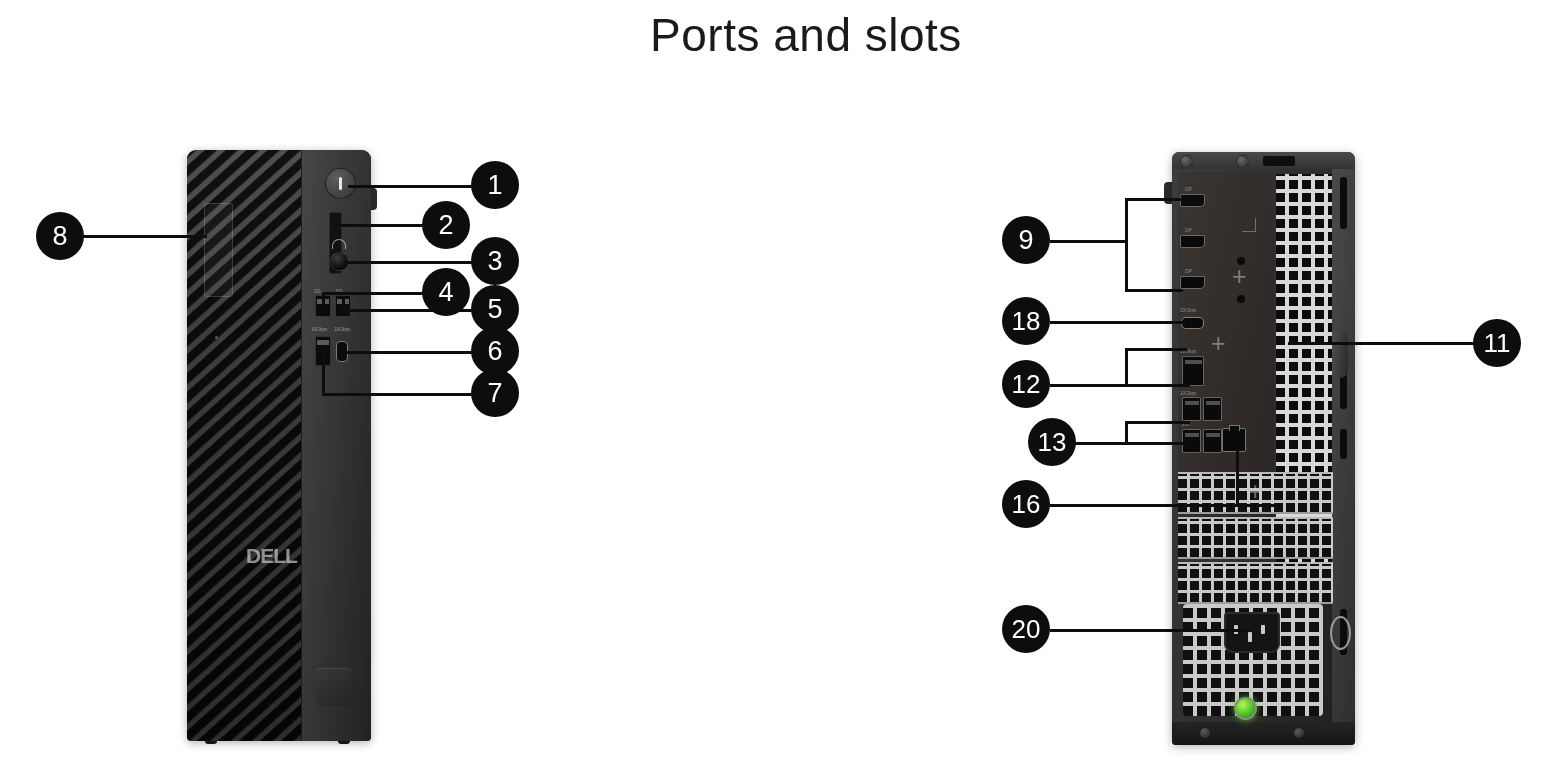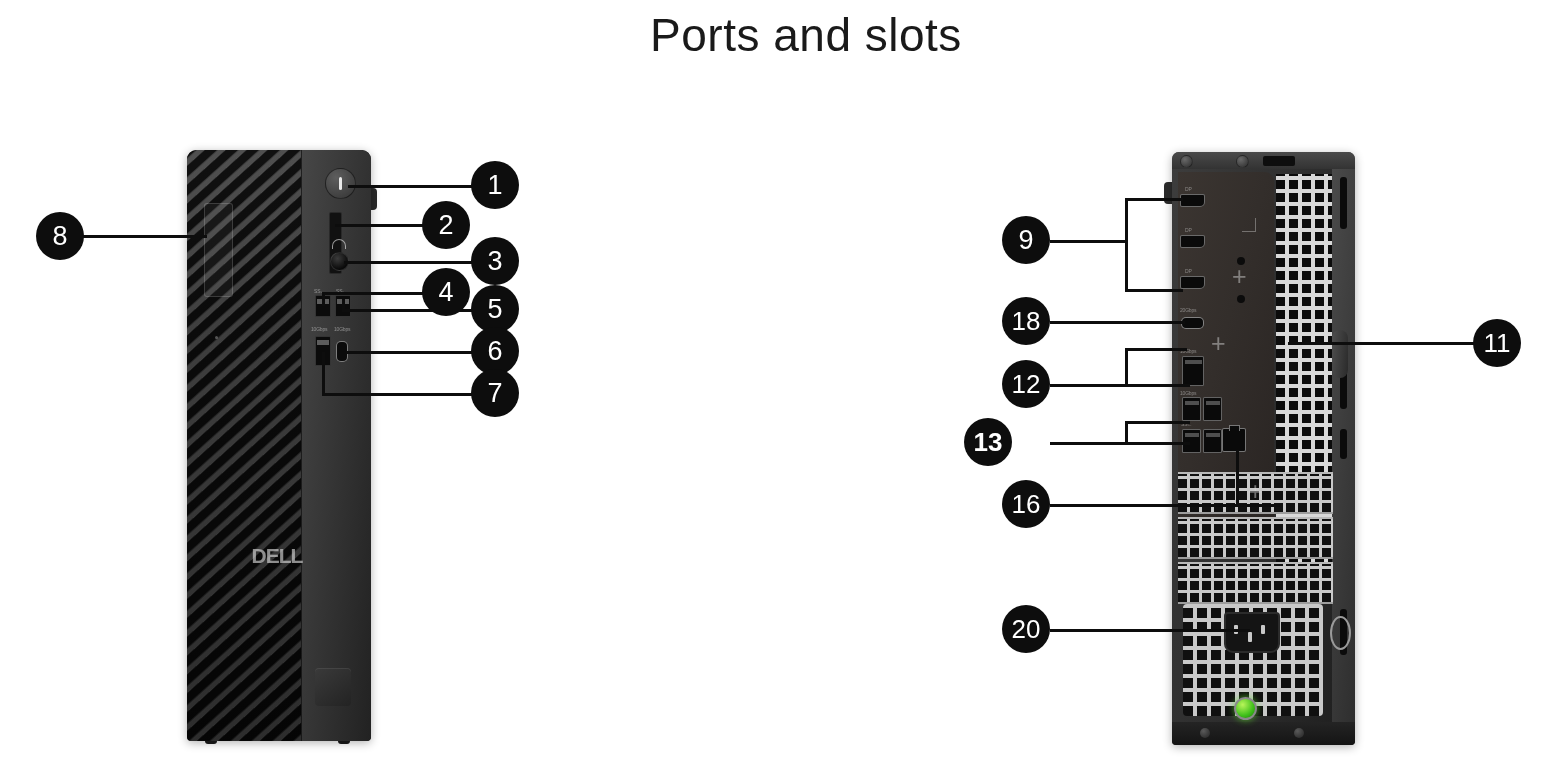--- a/index.html
+++ b/index.html
@@ -109,21 +109,21 @@
   #usbc-front{
     position:absolute;left:336px;top:341px;width:10px;height:19px;
     background:#0b0b0b;border:1.2px solid rgba(230,230,230,.52);
     border-radius:5px;z-index:15;
   }
   
   #dell-logo{
     position:absolute;left:246px;top:545px;width:62px;height:22px;z-index:16;
     color:rgba(225,225,225,.62);font-size:21px;font-weight:700;letter-spacing:-1px;
     font-family:"Liberation Sans","DejaVu Sans",sans-serif;line-height:22px;
-    text-align:center;
+    text-align:left;
   }
   #front-badge{
     position:absolute;left:315px;top:668px;width:36px;height:38px;border-radius:4px;
     background:linear-gradient(140deg,#3a3a3a,#232323);z-index:16;
     box-shadow:inset 0 1px 0 rgba(255,255,255,.08);
   }
   #front-foot-l{position:absolute;left:205px;top:737px;width:12px;height:7px;
     background:#1a1a1a;border-radius:0 0 3px 3px;z-index:9;}
   #front-foot-r{position:absolute;left:338px;top:737px;width:12px;height:7px;
     background:#1a1a1a;border-radius:0 0 3px 3px;z-index:9;}
@@ -377,15 +377,15 @@
 <div class="leader lead-v" style="left:1236px;top:450px;height:56px;"></div>
 
 <div class="leader lead-h" style="left:1050px;top:629px;width:200px;"></div>
 
 <div class="leader lead-h" style="left:1288px;top:342px;width:190px;"></div>
 
 <div class="callout" style="left:1002px;top:216px;width:48px;height:48px;">9</div>
 <div class="callout c2d" style="left:1002px;top:297px;width:48px;height:48px;">18</div>
 <div class="callout c2d" style="left:1473px;top:319px;width:48px;height:48px;">11</div>
 <div class="callout c2d" style="left:1002px;top:360px;width:48px;height:48px;">12</div>
-<div class="callout c2d" style="left:964px;top:418px;width:48px;height:48px;font-weight:bold;">13</div>
+<div class="callout c2d" style="left:1028px;top:418px;width:48px;height:48px;">13</div>
 <div class="callout c2d" style="left:1002px;top:480px;width:48px;height:48px;">16</div>
 <div class="callout c2d" style="left:1002px;top:605px;width:48px;height:48px;">20</div>
 
 </body></html>

